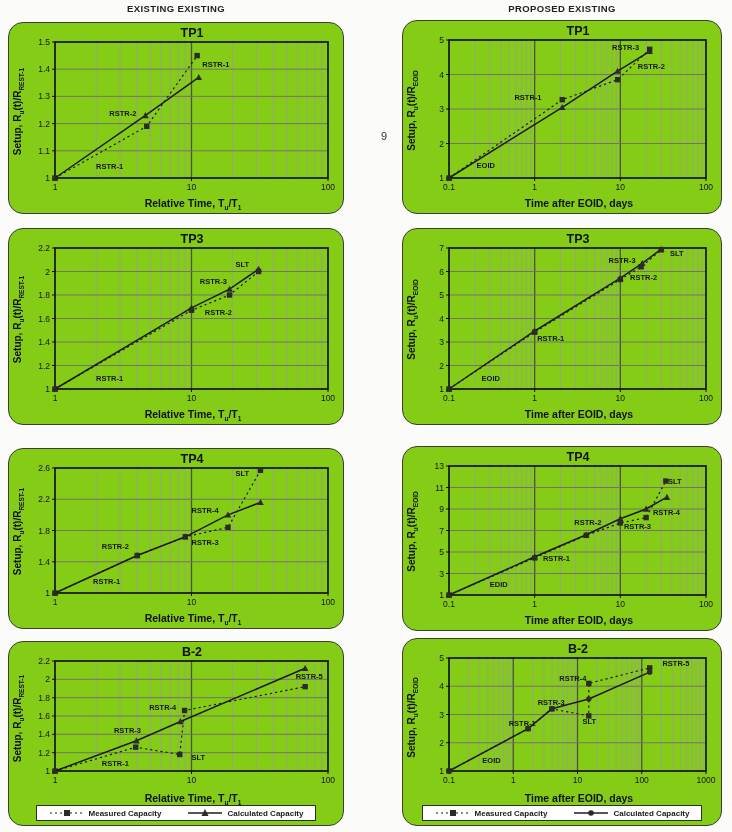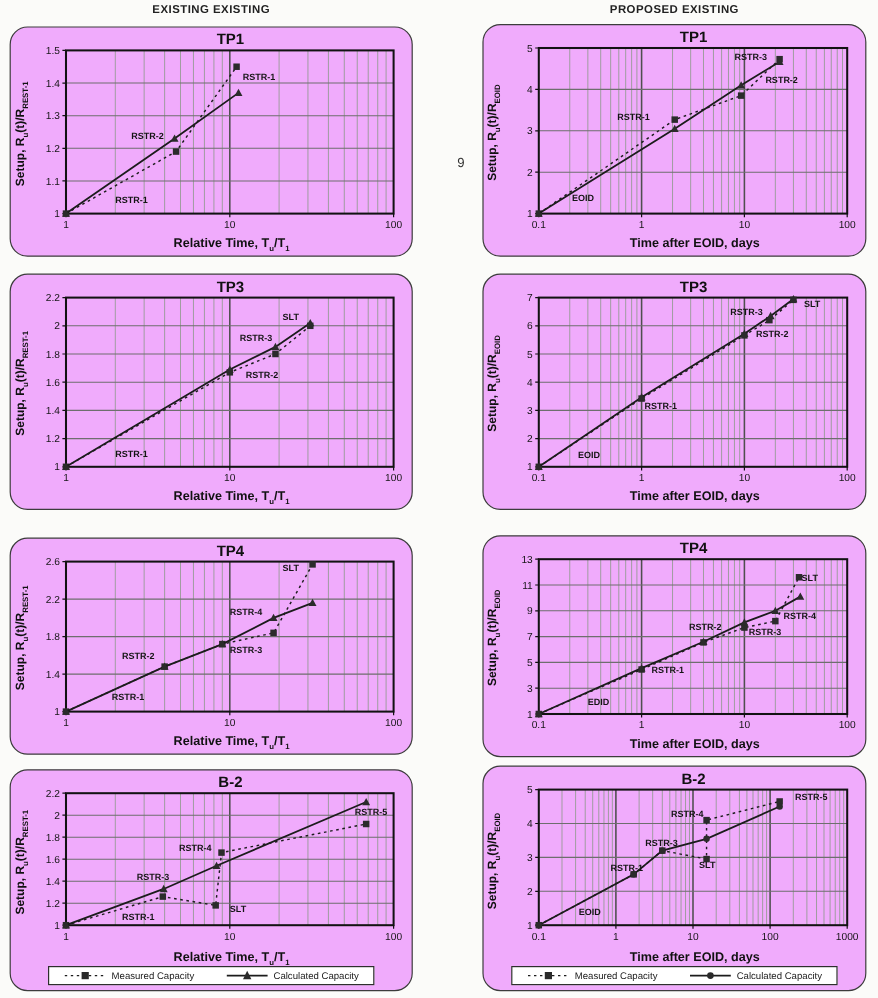--- a/index.html
+++ b/index.html
@@ -1,37 +1,37 @@
 <!DOCTYPE html>
 <html><head>
 <meta charset="utf-8">
 <style>
   html,body{margin:0;padding:0;}
   body{width:732px;height:832px;position:relative;background:#fbfbf9;
        font-family:"Liberation Sans",sans-serif;color:#1a1a1a;overflow:hidden;}
   .col-header{position:absolute;top:3px;text-align:center;font-weight:bold;
        font-size:9.5px;letter-spacing:.4px;color:#222;}
   .stray-num{position:absolute;font-size:11px;color:#333;}
-  .panel{position:absolute;background:#f0abfc;border:1.4px solid #3c3c3c;
+  .panel{position:absolute;background:#84cc16;border:1.4px solid #3c3c3c;
        border-radius:15px;box-sizing:border-box;}
   .chart-title{position:absolute;top:3px;left:44px;right:12px;text-align:center;
        font-weight:bold;font-size:12.5px;color:#111;}
   .ylabel-wrap{position:absolute;left:1px;top:14px;width:17px;display:flex;
        align-items:center;justify-content:center;}
   .ylabel-wrap span.rot{transform:rotate(-90deg);white-space:nowrap;font-weight:bold;
        font-size:10px;color:#111;}
   .xlabel{position:absolute;left:44px;right:10px;text-align:center;font-weight:bold;
        font-size:10.5px;color:#111;}
   sub{font-size:6.5px;font-weight:bold;}
   svg.plot{display:block;}
   svg.plot text{font-family:"Liberation Sans",sans-serif;fill:#151515;}
   .panel-legend{position:absolute;left:0;right:0;bottom:4px;display:flex;
        justify-content:center;}
   .legend-box{display:flex;gap:26px;border:1px solid #2e2e2e;background:#fff;
-       padding:2px 12px;font-size:8px;font-weight:normal;align-items:center;text-align:center;}
+       padding:2px 12px;font-size:8px;font-weight:bold;align-items:center;text-align:center;}
   .legend-item{display:flex;align-items:center;gap:4px;}
 </style>
 </head>
 <body>
 
 <div class="col-header" style="left:8px;width:336px;">EXISTING EXISTING</div>
 <div class="col-header" style="left:402px;width:320px;">PROPOSED EXISTING</div>
 <div class="stray-num" style="left:381px;top:130px;">9</div>
 
 <div class="panel" style="left:8px;top:22px;width:336px;height:192px;">

